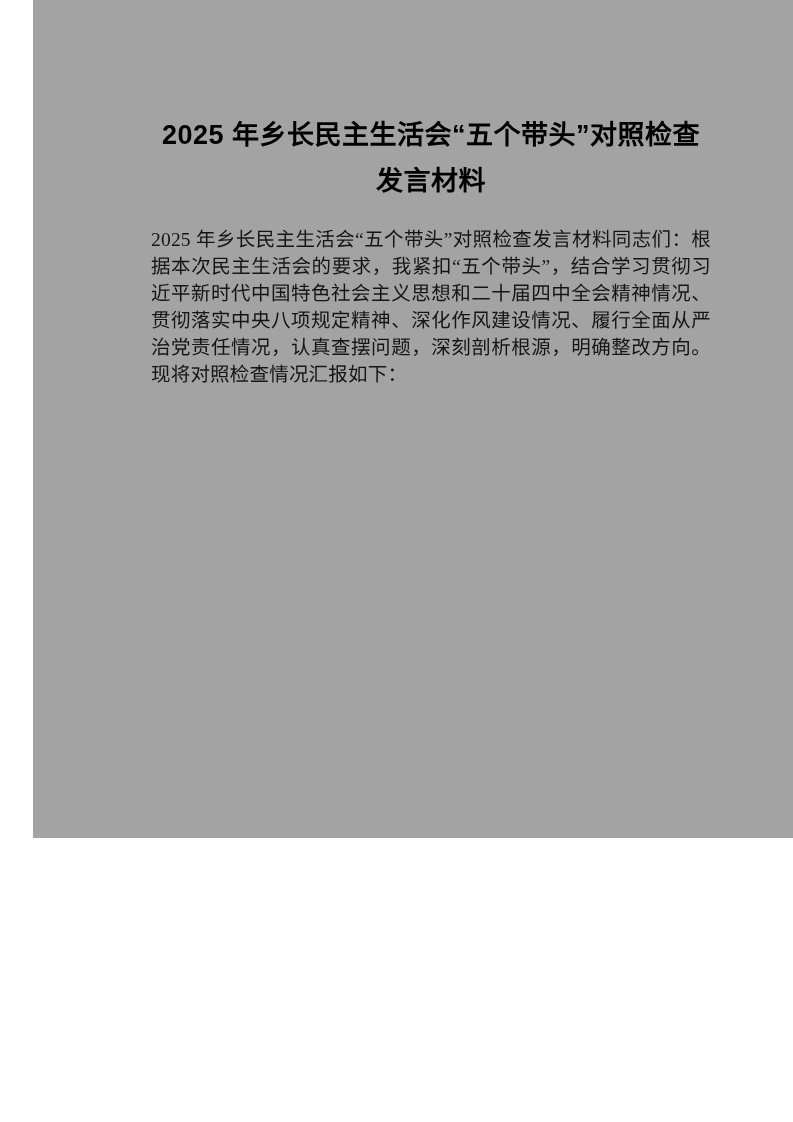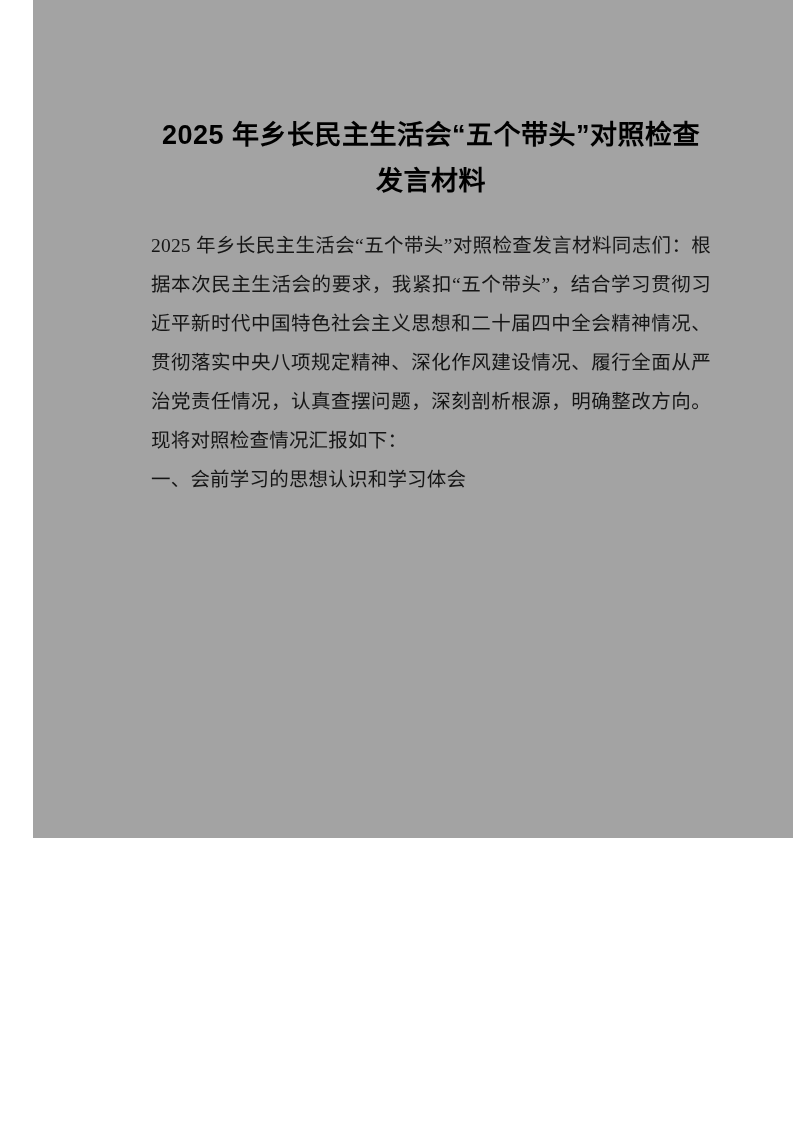--- a/index.html
+++ b/index.html
@@ -29,33 +29,32 @@
     font-weight: bold;
     font-size: 27px;
     line-height: 46px;
     text-align: center;
     letter-spacing: 0.5px;
     margin: 0 0 22px 0;
     color: #000000;
   }
   .para {
     font-size: 19.5px;
-    line-height: 39px;
+    line-height: 27px;
     text-align: justify;
     text-justify: inter-ideograph;
     margin: 0;
     letter-spacing: 0.2px;
     color: #151515;
   }
   .para + .para {
     margin-top: 0;
   }
 </style>
 </head>
 <body>
 
 <div class="page">
   <div class="doc-body">
     <h1 class="doc-title">2025 年乡长民主生活会“五个带头”对照检查发言材料</h1>
     <p class="para">2025 年乡长民主生活会“五个带头”对照检查发言材料同志们：根据本次民主生活会的要求，我紧扣“五个带头”，结合学习贯彻习近平新时代中国特色社会主义思想和二十届四中全会精神情况、贯彻落实中央八项规定精神、深化作风建设情况、履行全面从严治党责任情况，认真查摆问题，深刻剖析根源，明确整改方向。现将对照检查情况汇报如下：</p>
-    <p class="para">一、会前学习的思想认识和学习体会</p>
   </div>
 </div>
 
 </body></html>

